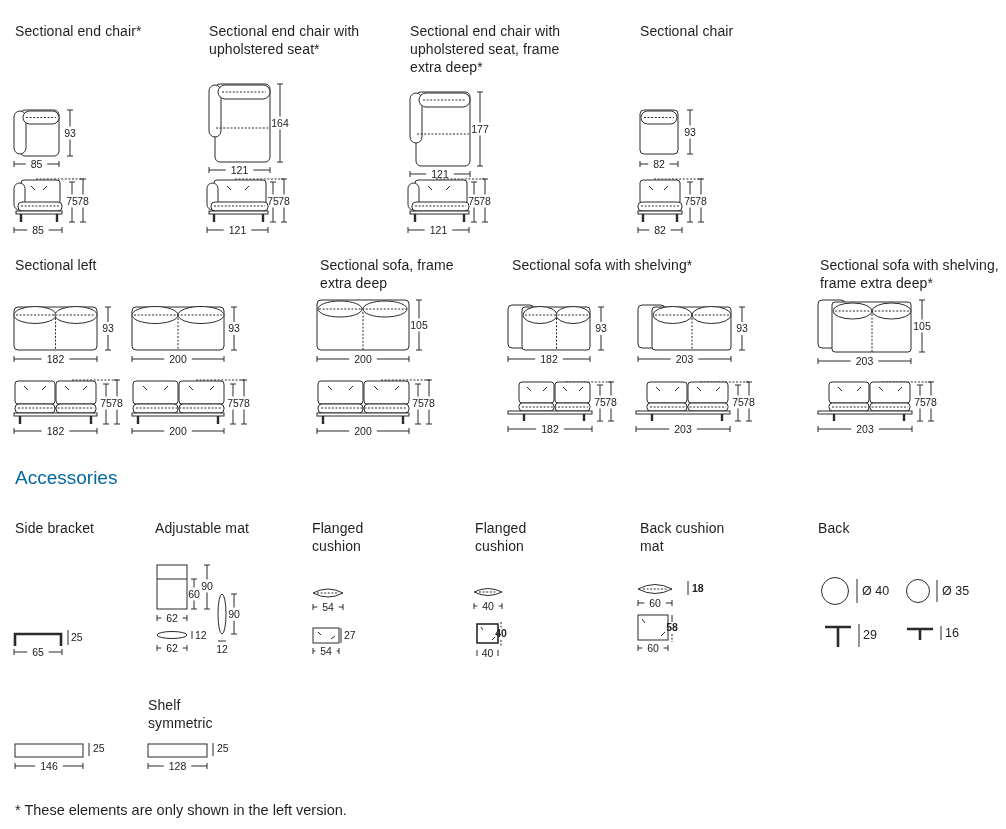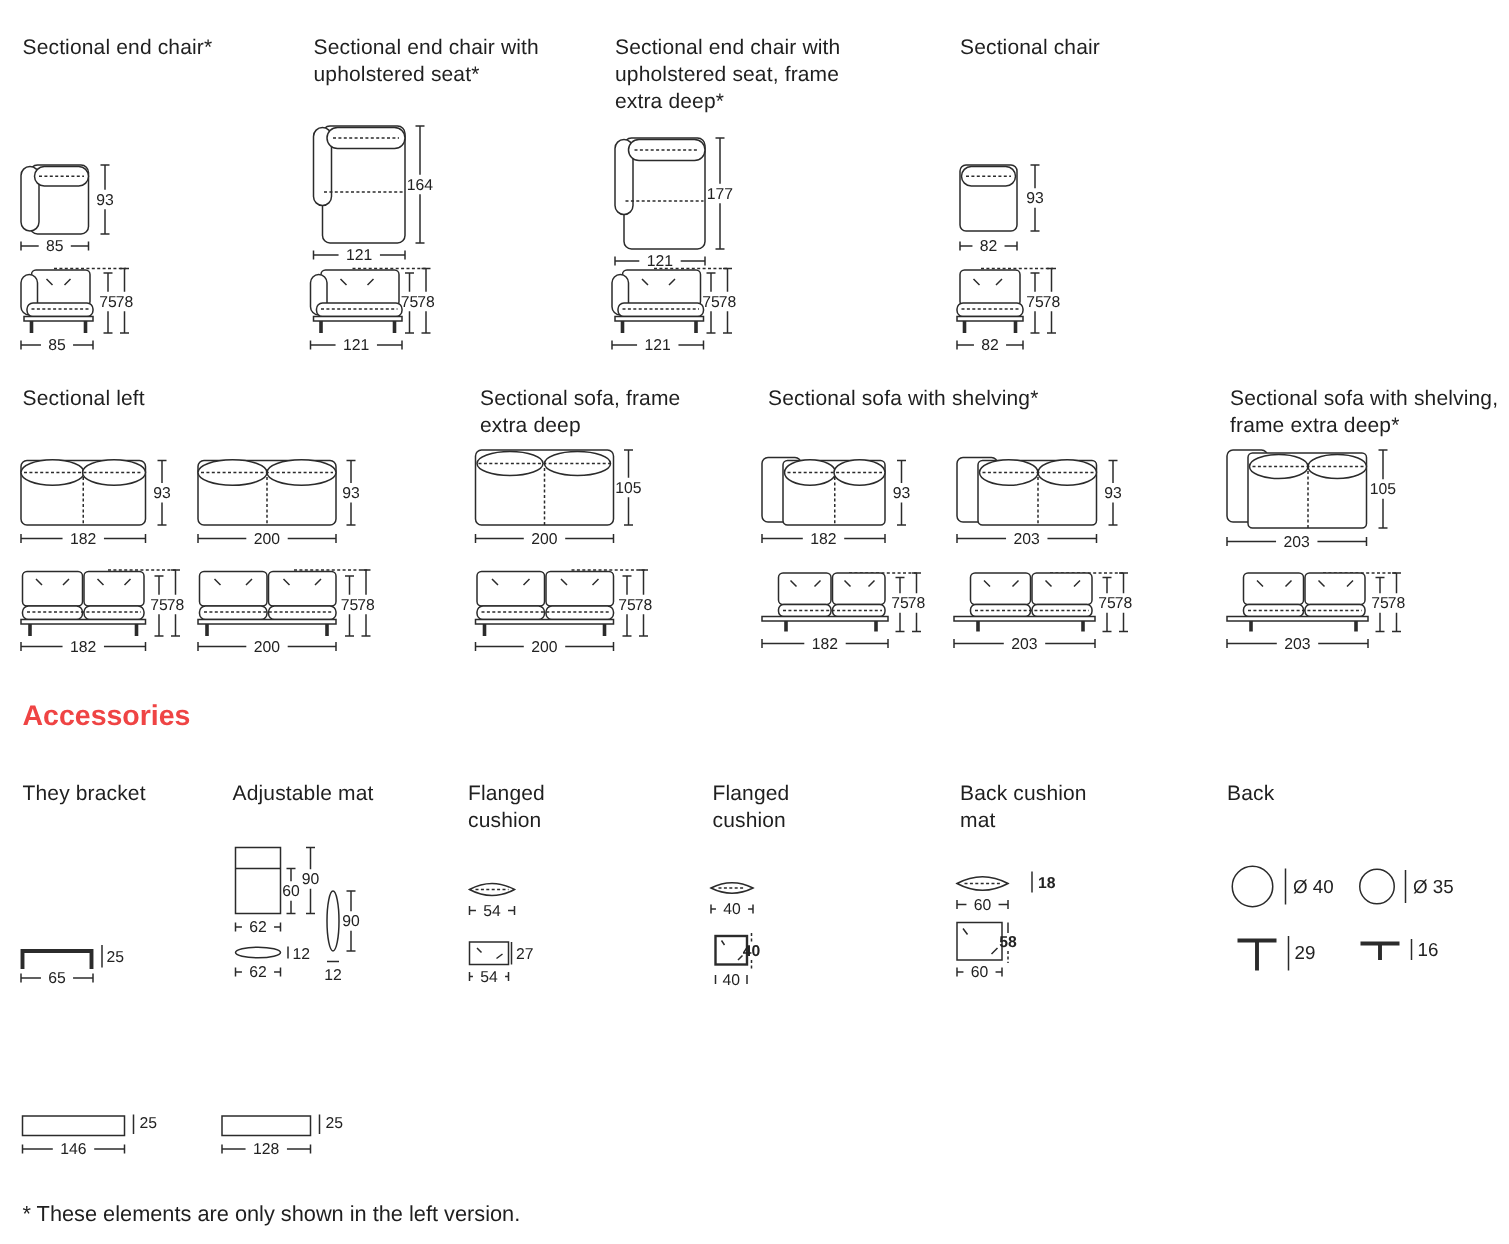--- a/index.html
+++ b/index.html
@@ -1,20 +1,20 @@
 <!DOCTYPE html>
 <html><head>
 <meta charset="utf-8">
 <style>
   * { margin:0; padding:0; box-sizing:border-box; }
   html,body { background:#ffffff; }
   body { font-family:"Liberation Sans", sans-serif; color:#1d1d1d; }
   #page { position:relative; width:1006px; height:829px; background:#ffffff; overflow:hidden;margin-top:12px; }
   .ptitle { position:absolute; font-size:14px; font-weight:400; line-height:18px; color:#1f1f1f; letter-spacing:.1px; }
-  .heading { position:absolute; font-size:19px; font-weight:700; color:#ef4444; }
+  .heading { position:absolute; font-size:19px; font-weight:400; color:#0369a1; }
   .foot { position:absolute; font-size:14.5px; line-height:21px; color:#1f1f1f; }
   .foot .l2 { padding-left:10px; }
   svg { position:absolute; overflow:visible; }
   .ln { stroke:#2b2b2b; stroke-width:1; fill:none; }
   .fw { fill:#ffffff; stroke:#2b2b2b; stroke-width:1; }
   .dash { stroke-dasharray:2 1.6; }
   .leg { stroke-width:2.4; }
   .tk { stroke-width:2.6; }
   text.dim { font-size:10.5px; fill:#222; font-family:"Liberation Sans",sans-serif; }
   text.dim.big { font-size:12.5px; }
@@ -585,21 +585,21 @@
         <line x1="2" y1="49" x2="35.2" y2="49" class="ln"></line>
         <line x1="62.8" y1="49" x2="96" y2="49" class="ln"></line>
         <line x1="2" y1="46" x2="2" y2="52" class="ln"></line>
         <line x1="96" y1="46" x2="96" y2="52" class="ln"></line>
         <text class="dim" text-anchor="middle" x="49" y="52.5">203</text>
       </g>
   </svg>
 
   <h2 class="heading" style="left:15px;top:455px">Accessories</h2>
 
-  <h3 class="ptitle" style="left:15px;top:507px;width:120px">They bracket</h3>
+  <h3 class="ptitle" style="left:15px;top:507px;width:120px">Side bracket</h3>
   <svg style="left:12px;top:612px" width="78" height="36">
     <path class="ln tk" d="M3,22 L3,10 L49,10 L49,22"></path>
     <line class="ln" x1="56" y1="6" x2="56" y2="21"></line>
     <text class="dim" x="59" y="17">25</text>
     <g>
         <line x1="2" y1="28" x2="15.3" y2="28" class="ln"></line>
         <line x1="36.7" y1="28" x2="50" y2="28" class="ln"></line>
         <line x1="2" y1="25" x2="2" y2="31" class="ln"></line>
         <line x1="50" y1="25" x2="50" y2="31" class="ln"></line>
         <text class="dim" text-anchor="middle" x="26" y="31.5">65</text>
@@ -749,20 +749,21 @@
     <text class="dim" x="81" y="16">25</text>
     <g>
         <line x1="3" y1="30" x2="23.2" y2="30" class="ln"></line>
         <line x1="50.8" y1="30" x2="71" y2="30" class="ln"></line>
         <line x1="3" y1="27" x2="3" y2="33" class="ln"></line>
         <line x1="71" y1="27" x2="71" y2="33" class="ln"></line>
         <text class="dim" text-anchor="middle" x="37" y="33.5">146</text>
       </g>
   </svg>
 
+  <h3 class="ptitle" style="left:148px;top:684px;width:95px">Shelf symmetric</h3>
   <svg style="left:145px;top:724px" width="118" height="40">
     <rect class="fw" x="3" y="8" width="59" height="13"></rect>
     <line class="ln" x1="68" y1="7" x2="68" y2="20"></line>
     <text class="dim" x="72" y="16">25</text>
     <g>
         <line x1="3" y1="30" x2="18.7" y2="30" class="ln"></line>
         <line x1="46.3" y1="30" x2="62" y2="30" class="ln"></line>
         <line x1="3" y1="27" x2="3" y2="33" class="ln"></line>
         <line x1="62" y1="27" x2="62" y2="33" class="ln"></line>
         <text class="dim" text-anchor="middle" x="32.5" y="33.5">128</text>

